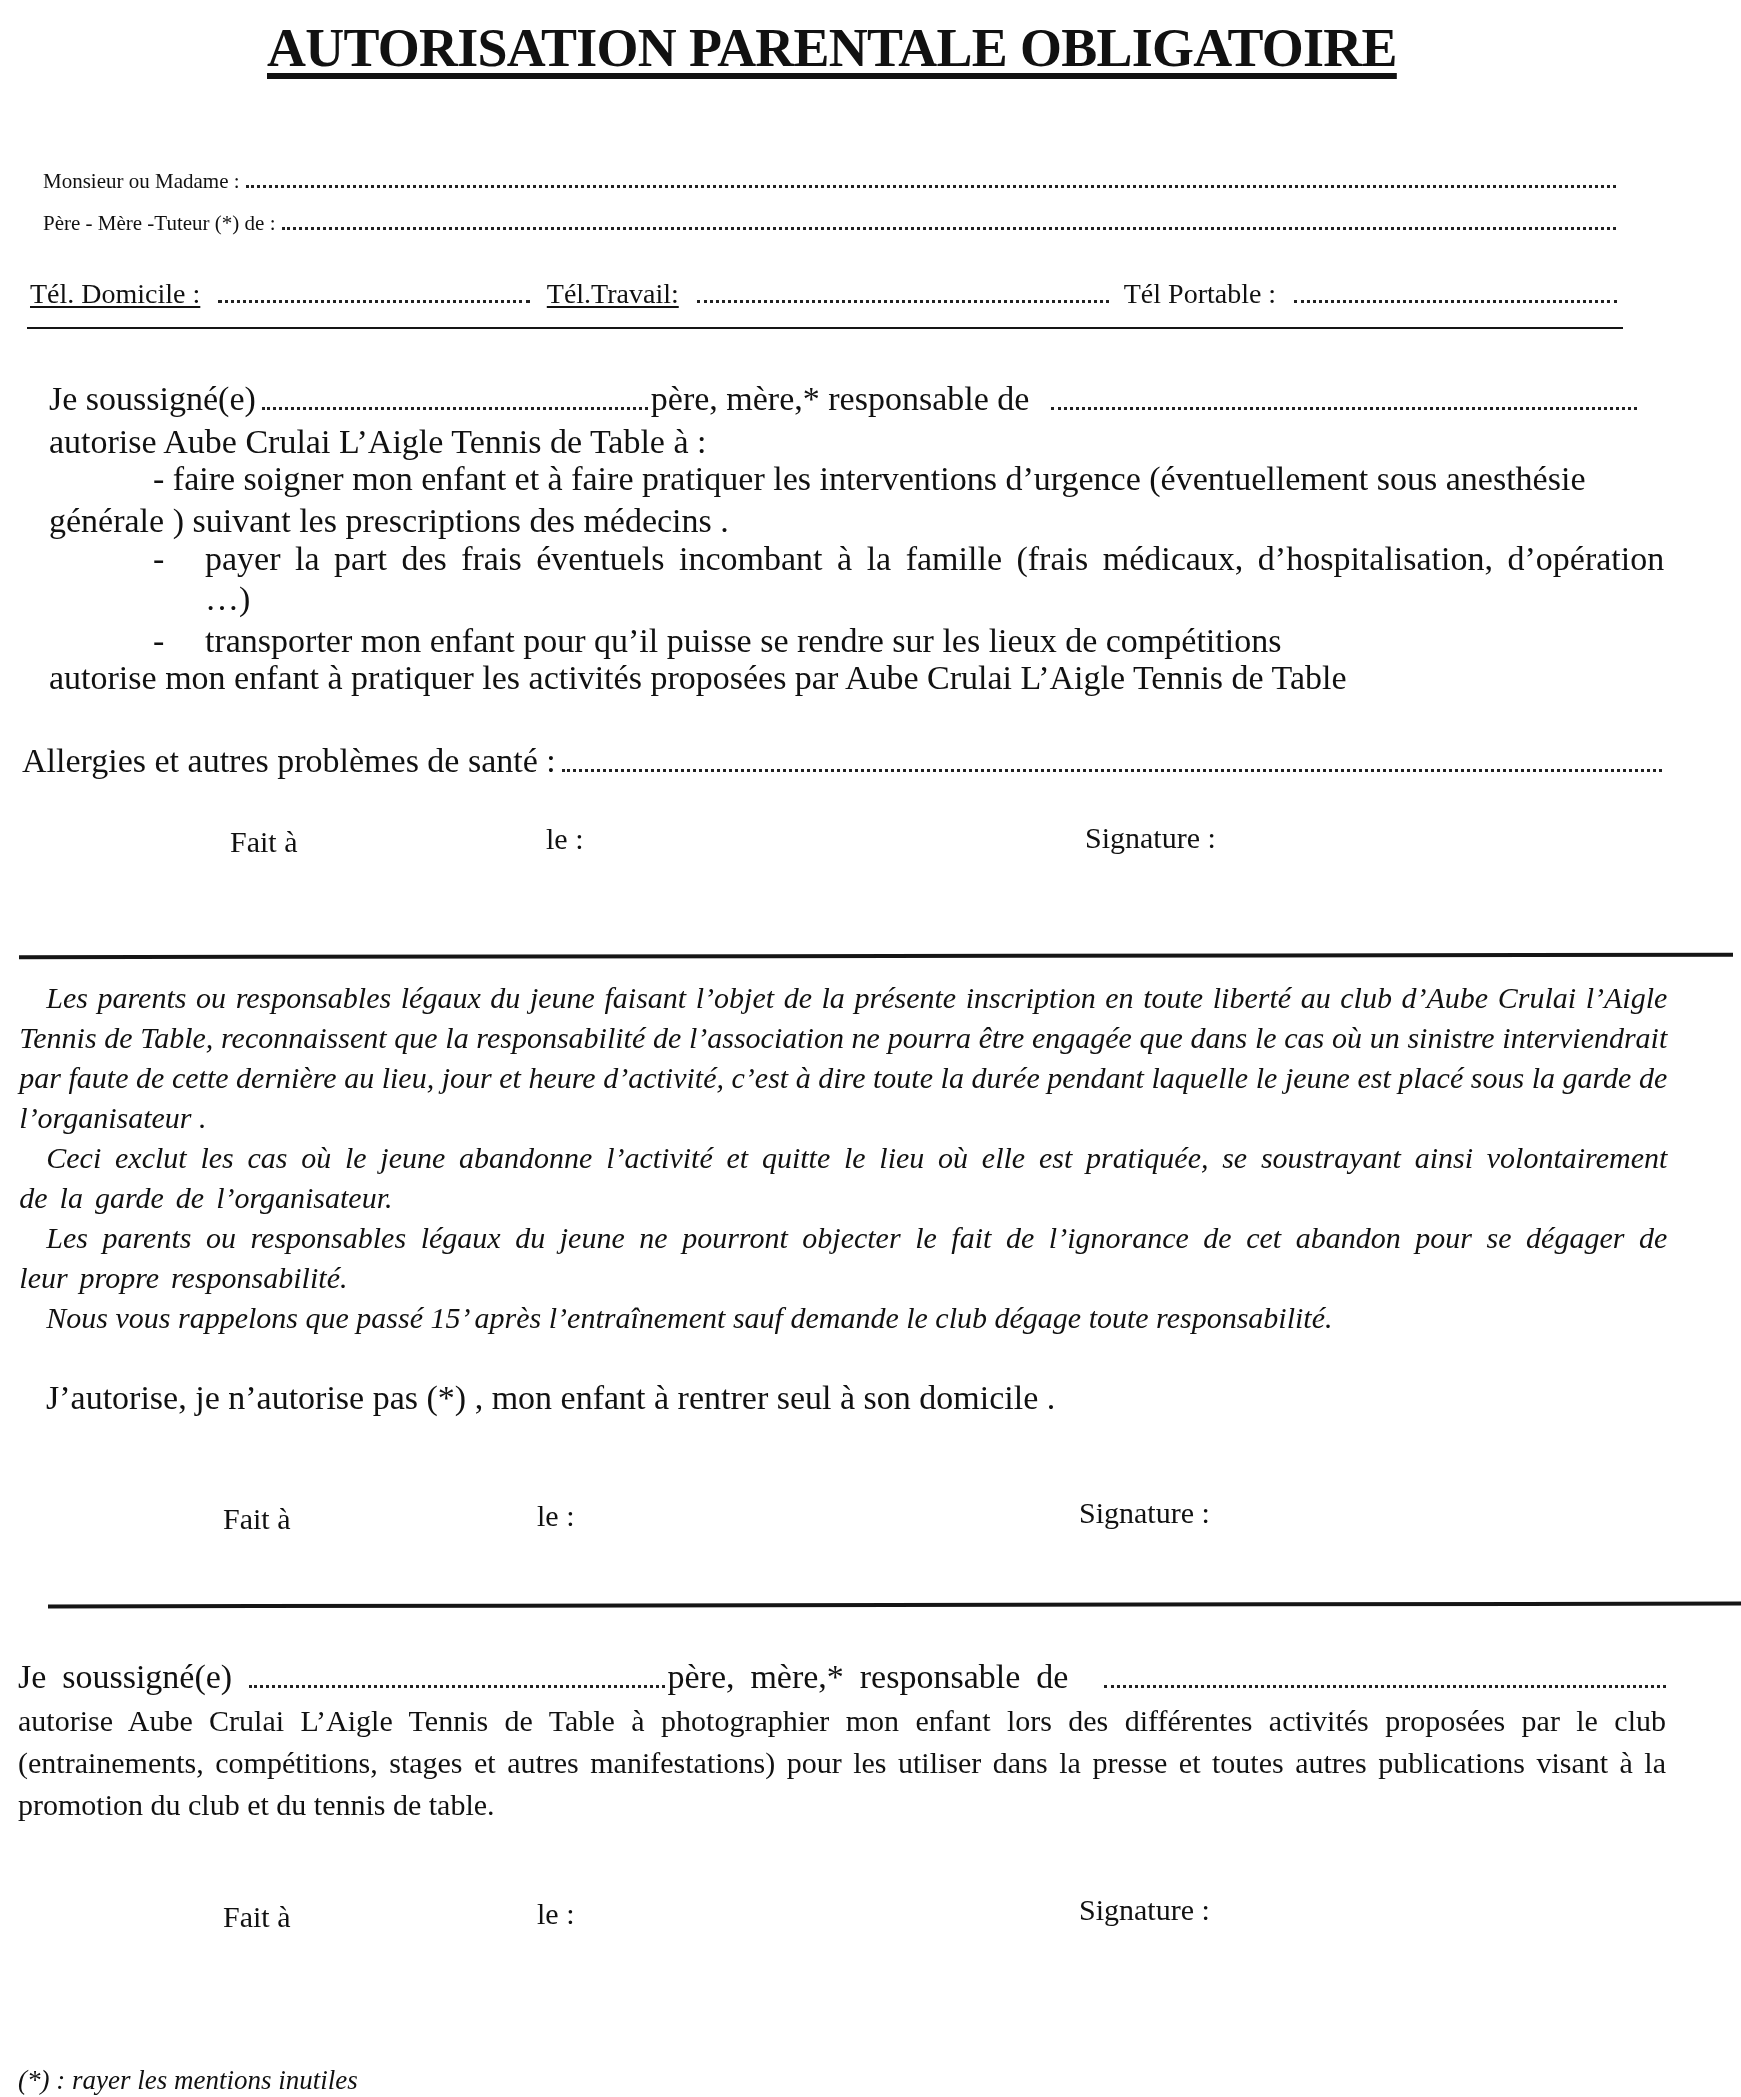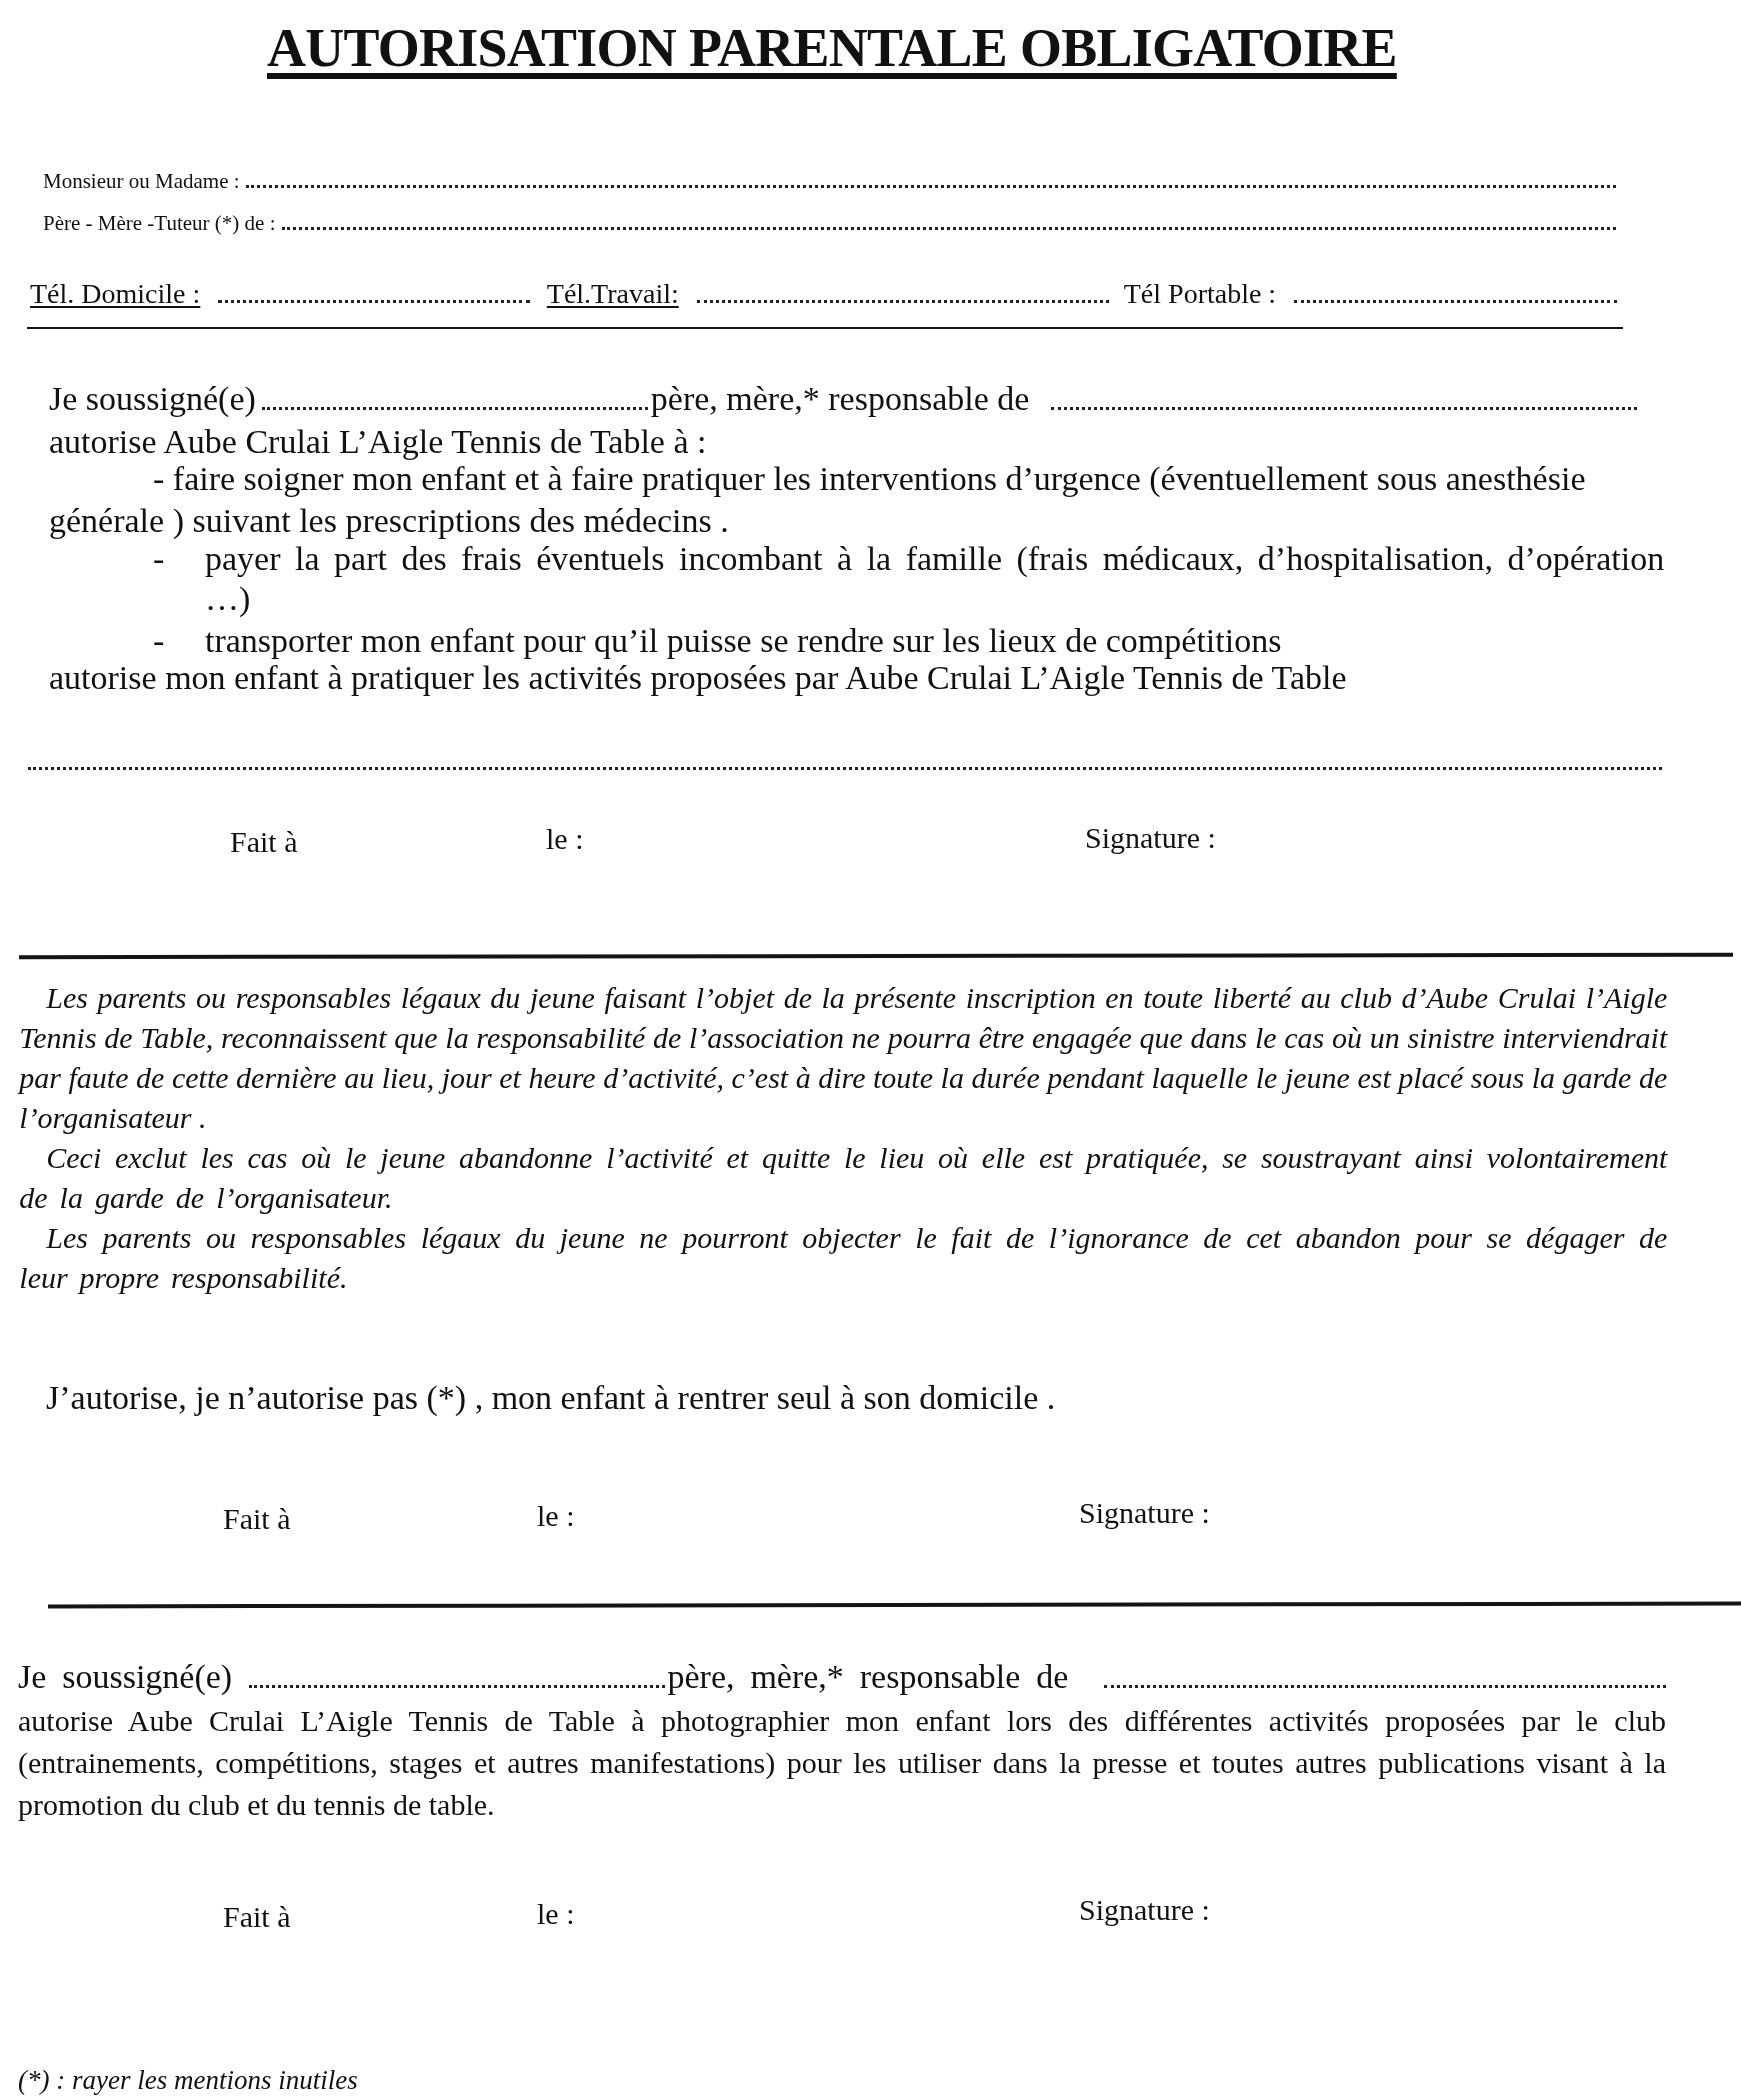--- a/index.html
+++ b/index.html
@@ -69,36 +69,38 @@
 <div class="abs t40" style="left:153px; top:460px;">- faire soigner mon enfant et à faire pratiquer les interventions d’urgence (éventuellement sous anesthésie</div>
 <div class="abs t40" style="left:49px; top:502px;">générale ) suivant les prescriptions des médecins .</div>
 <div class="abs t40" style="left:153px; top:540px;">-</div>
 <div class="abs t40" style="left:205px; top:540px; word-spacing:6px;text-align:right;">payer la part des frais éventuels incombant à la famille (frais médicaux, d’hospitalisation, d’opération</div>
 <div class="abs t40" style="left:205px; top:580px;">…)</div>
 <div class="abs t40" style="left:153px; top:622px;">-</div>
 <div class="abs t40" style="left:205px; top:622px;">transporter mon enfant pour qu’il puisse se rendre sur les lieux de compétitions</div>
 <div class="abs t40" style="left:49px; top:659px;">autorise mon enfant à pratiquer les activités proposées par Aube Crulai L’Aigle Tennis de Table</div>
 
 <div class="abs row t40" style="left:22px; top:742px; width:1640px;">
+  <span>Allergies et autres problèmes de santé :</span>
   <span class="dots field"></span>
 </div>
 
 <div class="sig" style="left:230px; top:825px;">Fait à</div>
 <div class="sig" style="left:546px; top:822px;">le :</div>
 <div class="sig" style="left:1085px; top:821px;">Signature :</div>
 <div class="abs field" style="left:319px; top:824px; width:208px; height:39px;"></div>
 <div class="abs field" style="left:594px; top:821px; width:445px; height:39px;"></div>
 <div class="abs field" style="left:1239px; top:816px; width:416px; height:89px;"></div>
 
 <div class="hr" style="left:19.3px; top:954px; width:1714px; height:3.7px; transform:rotate(-0.08deg);"></div>
 
 <div class="para" style="top:978px;">
   <p class="indent">Les parents ou responsables légaux du jeune faisant l’objet de la présente inscription en toute liberté au club d’Aube Crulai l’Aigle Tennis de Table, reconnaissent que la responsabilité de l’association ne pourra être engagée que dans le cas où un sinistre interviendrait par faute de cette dernière au lieu, jour et heure d’activité, c’est à dire toute la durée pendant laquelle le jeune est placé sous la garde de l’organisateur .</p>
   <p class="indent" style="word-spacing:4.5px;">Ceci exclut les cas où le jeune abandonne l’activité et quitte le lieu où elle est pratiquée, se soustrayant ainsi volontairement de la garde de l’organisateur.</p>
   <p class="indent" style="word-spacing:4.5px;">Les parents ou responsables légaux du jeune ne pourront objecter le fait de l’ignorance de cet abandon pour se dégager de leur propre responsabilité.</p>
+  <p class="indent">Nous vous rappelons que passé 15’ après l’entraînement sauf demande le club dégage toute responsabilité.</p>
 </div>
 <div class="abs t40" style="left:46px; top:1379px;">J’autorise, je n’autorise pas (*) , mon enfant à rentrer seul à son domicile .</div>
 
 <div class="sig" style="left:223px; top:1502px;">Fait à</div>
 <div class="sig" style="left:537px; top:1499px;">le :</div>
 <div class="sig" style="left:1079px; top:1496px;">Signature :</div>
 <div class="abs field" style="left:312px; top:1501px; width:208px; height:39px;"></div>
 <div class="abs field" style="left:586px; top:1498px; width:445px; height:39px;"></div>
 <div class="abs field" style="left:1232px; top:1492px; width:416px; height:89px;"></div>
 

